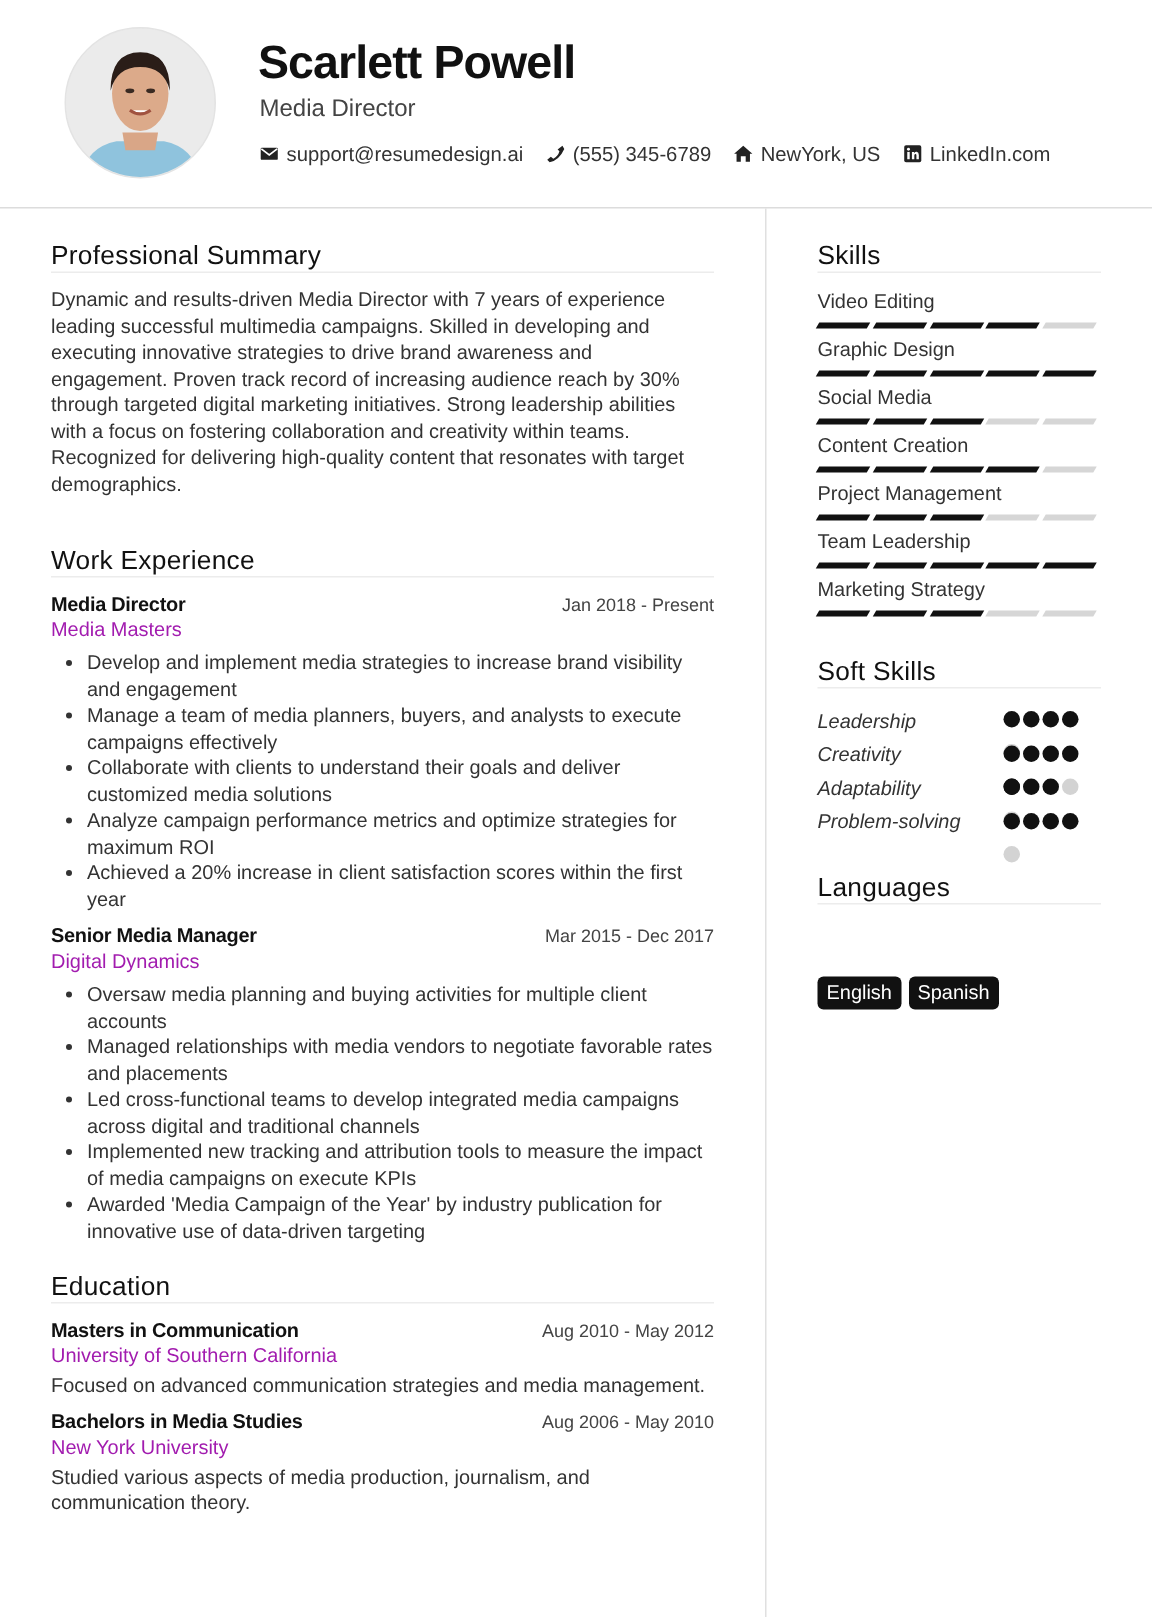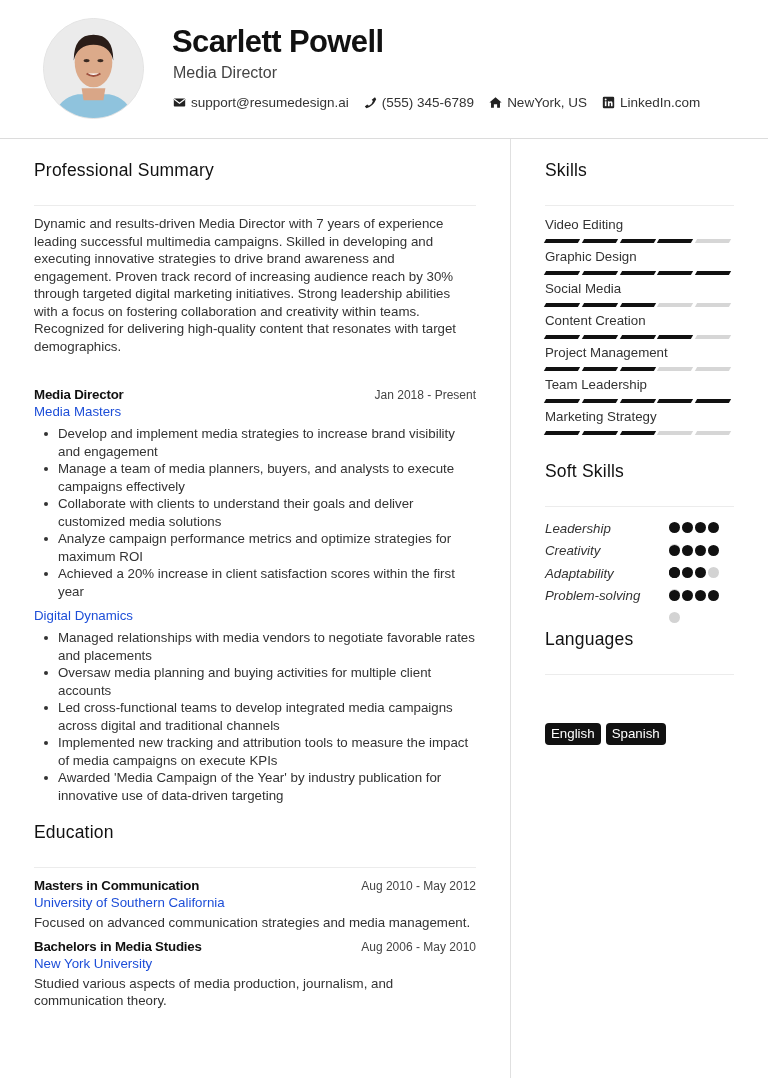--- a/index.html
+++ b/index.html
@@ -14,28 +14,28 @@
   .contacts { position: absolute; left: 173px; top: 95px; display: flex; align-items: center; font-size: 13.5px; color: #333; white-space: nowrap; }
   .contact { display: flex; align-items: center; margin-right: 15px; }
   .contact .ic { width: 13px; height: 13px; margin-right: 5px; display: inline-block; }
   .contact .ic svg { width: 13px; height: 13px; display: block; }
 
   .divider-v { position: absolute; left: 510px; top: 139px; width: 1px; height: 939px; background: #e0e0e0; }
 
   .left { position: absolute; left: 34px; top: 160px; width: 442px; }
   .right { position: absolute; left: 545px; top: 160px; width: 189px; }
 
-  .section-title { font-size: 17.5px; font-weight: 500; color: #111; letter-spacing: 0.2px; padding-bottom: 24px; border-bottom: 1px solid #ececec; margin-bottom: 10px; }
+  .section-title { font-size: 17.5px; font-weight: 500; color: #111; letter-spacing: 0.2px; padding-bottom: 0; border-bottom: 1px solid #ececec; margin-bottom: 10px; }
   .para { font-size: 13.3px; line-height: 17.5px; color: #333; }
 
   .job { margin-bottom: 8px; }
   .job-head { display: flex; justify-content: space-between; align-items: baseline; }
   .job-role { font-size: 13.3px; font-weight: 700; color: #111; letter-spacing: -0.2px; }
   .job-date { font-size: 12px; color: #444; }
-  .job-company { font-size: 13.3px; color: #1d4ed8; margin-top: 2px; }
+  .job-company { font-size: 13.3px; color: #a21caf; margin-top: 2px; }
   ul.bullets { list-style: none; margin-top: 6px; padding-left: 24px; }
   ul.bullets li { font-size: 13.3px; line-height: 17.5px; color: #333; position: relative; }
   ul.bullets li::before { content: ""; position: absolute; left: -14px; top: 7px; width: 4px; height: 4px; border-radius: 50%; background: #333; }
 
   .edu { margin-bottom: 7px; }
   .edu-desc { font-size: 13.3px; line-height: 17.5px; color: #333; margin-top: 4px; }
 
   .skill { margin-bottom: 0; height: 32px; }
   .skill-name { font-size: 13.3px; color: #333; height: 17px; line-height: 17px; }
   .skill-bar { display: flex; margin-top: 6px; height: 4px; }
@@ -111,40 +111,45 @@
 
 <div class="divider-v"></div>
 
 <div class="left">
   <section>
     <h2 class="section-title">Professional Summary</h2>
     <p class="para" style="margin-top:-1px;">Dynamic and results-driven Media Director with 7 years of experience leading successful multimedia campaigns. Skilled in developing and executing innovative strategies to drive brand awareness and engagement. Proven track record of increasing audience reach by 30% through targeted digital marketing initiatives. Strong leadership abilities with a focus on fostering collaboration and creativity within teams. Recognized for delivering high-quality content that resonates with target demographics.</p>
   </section>
 
   <section style="margin-top:32px;">
+    <h2 class="section-title">Work Experience</h2>
     <div id="jobs">
         <div class="job">
           <div class="job-head">
             <span class="job-role">Media Director</span>
             <span class="job-date">Jan 2018 - Present</span>
           </div>
           <div class="job-company">Media Masters</div>
           <ul class="bullets">
             <li>Develop and implement media strategies to increase brand visibility and engagement</li>
             <li>Manage a team of media planners, buyers, and analysts to execute campaigns effectively</li>
             <li>Collaborate with clients to understand their goals and deliver customized media solutions</li>
             <li>Analyze campaign performance metrics and optimize strategies for maximum ROI</li>
             <li>Achieved a 20% increase in client satisfaction scores within the first year</li>
           </ul>
         </div>
         <div class="job">
+          <div class="job-head">
+            <span class="job-role">Senior Media Manager</span>
+            <span class="job-date">Mar 2015 - Dec 2017</span>
+          </div>
           <div class="job-company">Digital Dynamics</div>
           <ul class="bullets">
+            <li>Oversaw media planning and buying activities for multiple client accounts</li>
             <li>Managed relationships with media vendors to negotiate favorable rates and placements</li>
-            <li>Oversaw media planning and buying activities for multiple client accounts</li>
             <li>Led cross-functional teams to develop integrated media campaigns across digital and traditional channels</li>
             <li>Implemented new tracking and attribution tools to measure the impact of media campaigns on execute KPIs</li>
             <li>Awarded 'Media Campaign of the Year' by industry publication for innovative use of data-driven targeting</li>
           </ul>
         </div>
       </div>
   </section>
 
   <section style="margin-top:18px;">
     <h2 class="section-title">Education</h2>

